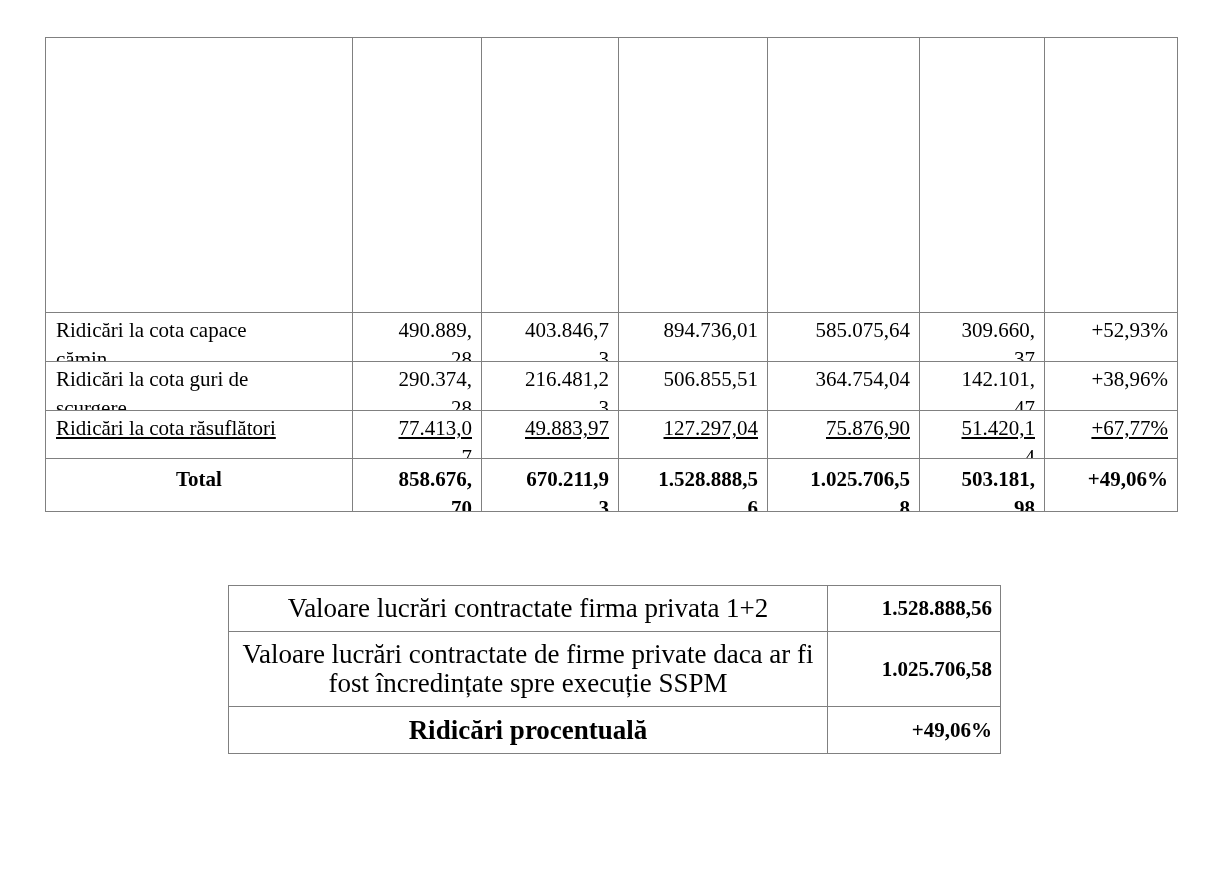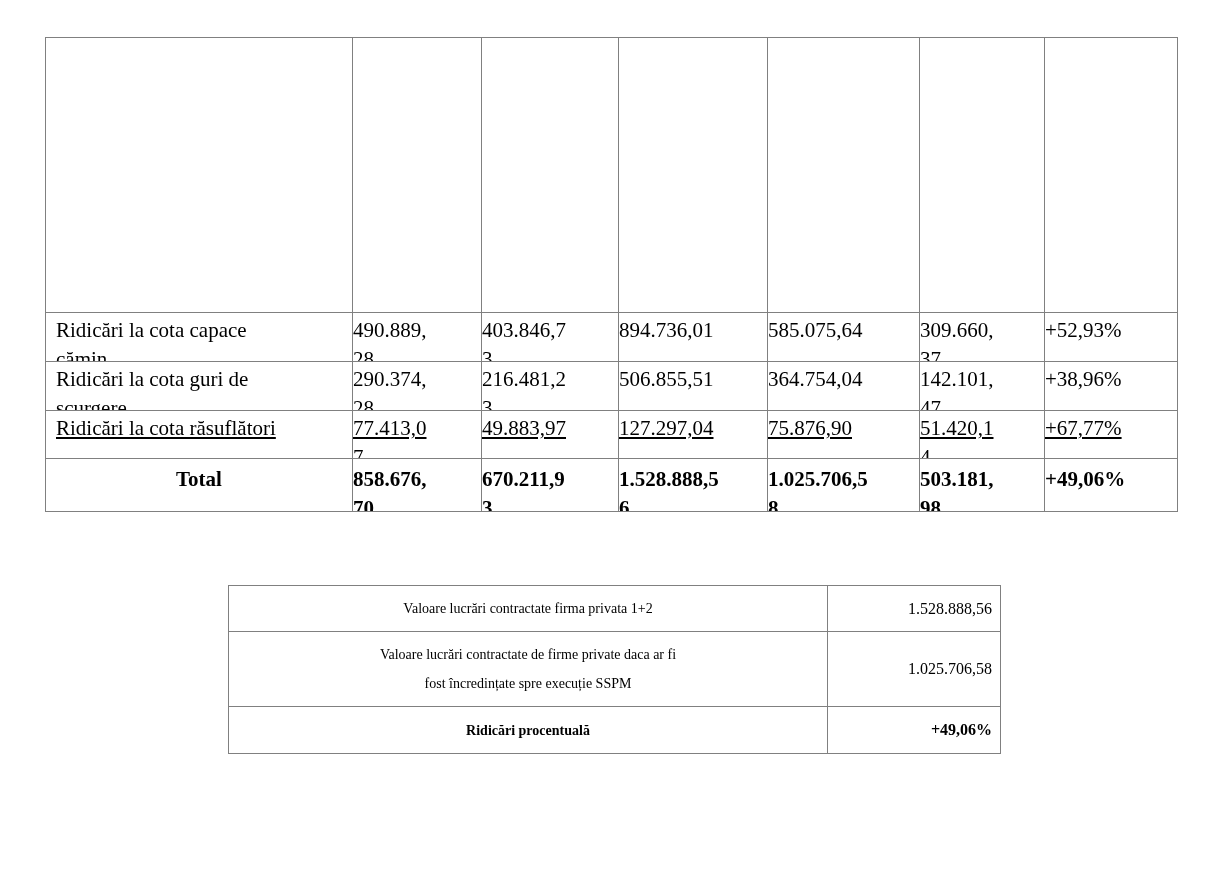--- a/index.html
+++ b/index.html
@@ -31,32 +31,32 @@
   }
   .hbox.clip-top{justify-content:flex-start;padding-top:7px;}
 
   
   .rbox{line-height:29px;padding-top:3px;}
   .h48{height:45px;}
   .h47{height:44px;text-decoration:underline;}
   .h52{height:46px;padding-top:6px;}
 
   .lab{text-align:left;padding-left:10px;padding-right:4px;}
-  .num{padding-right:9px;}
+  .num{text-align:right;padding-right:9px;}
   .ctr{text-align:center;}
   .bold{font-weight:bold;}
 
   
   .t2lab{
     display:flex;flex-direction:column;justify-content:center;align-items:center;
-    text-align:center;line-height:29px;overflow:hidden;font-size:14px;
+    text-align:center;line-height:29px;overflow:hidden;font-size:27px;
   }
   .t2val{
     display:flex;align-items:center;justify-content:flex-end;
-    padding-right:8px;overflow:hidden;font-size:16px;
+    padding-right:8px;overflow:hidden;font-size:21px;font-weight:bold;
   }
   .rh1{height:45px;} .rh2{height:74px;} .rh3{height:47px;} .rh4{height:46px;}
 </style>
 </head>
 <body>
 
 <table class="grid" id="table1">
   <colgroup>
     <col style="width:307px">
       <col style="width:129px">

